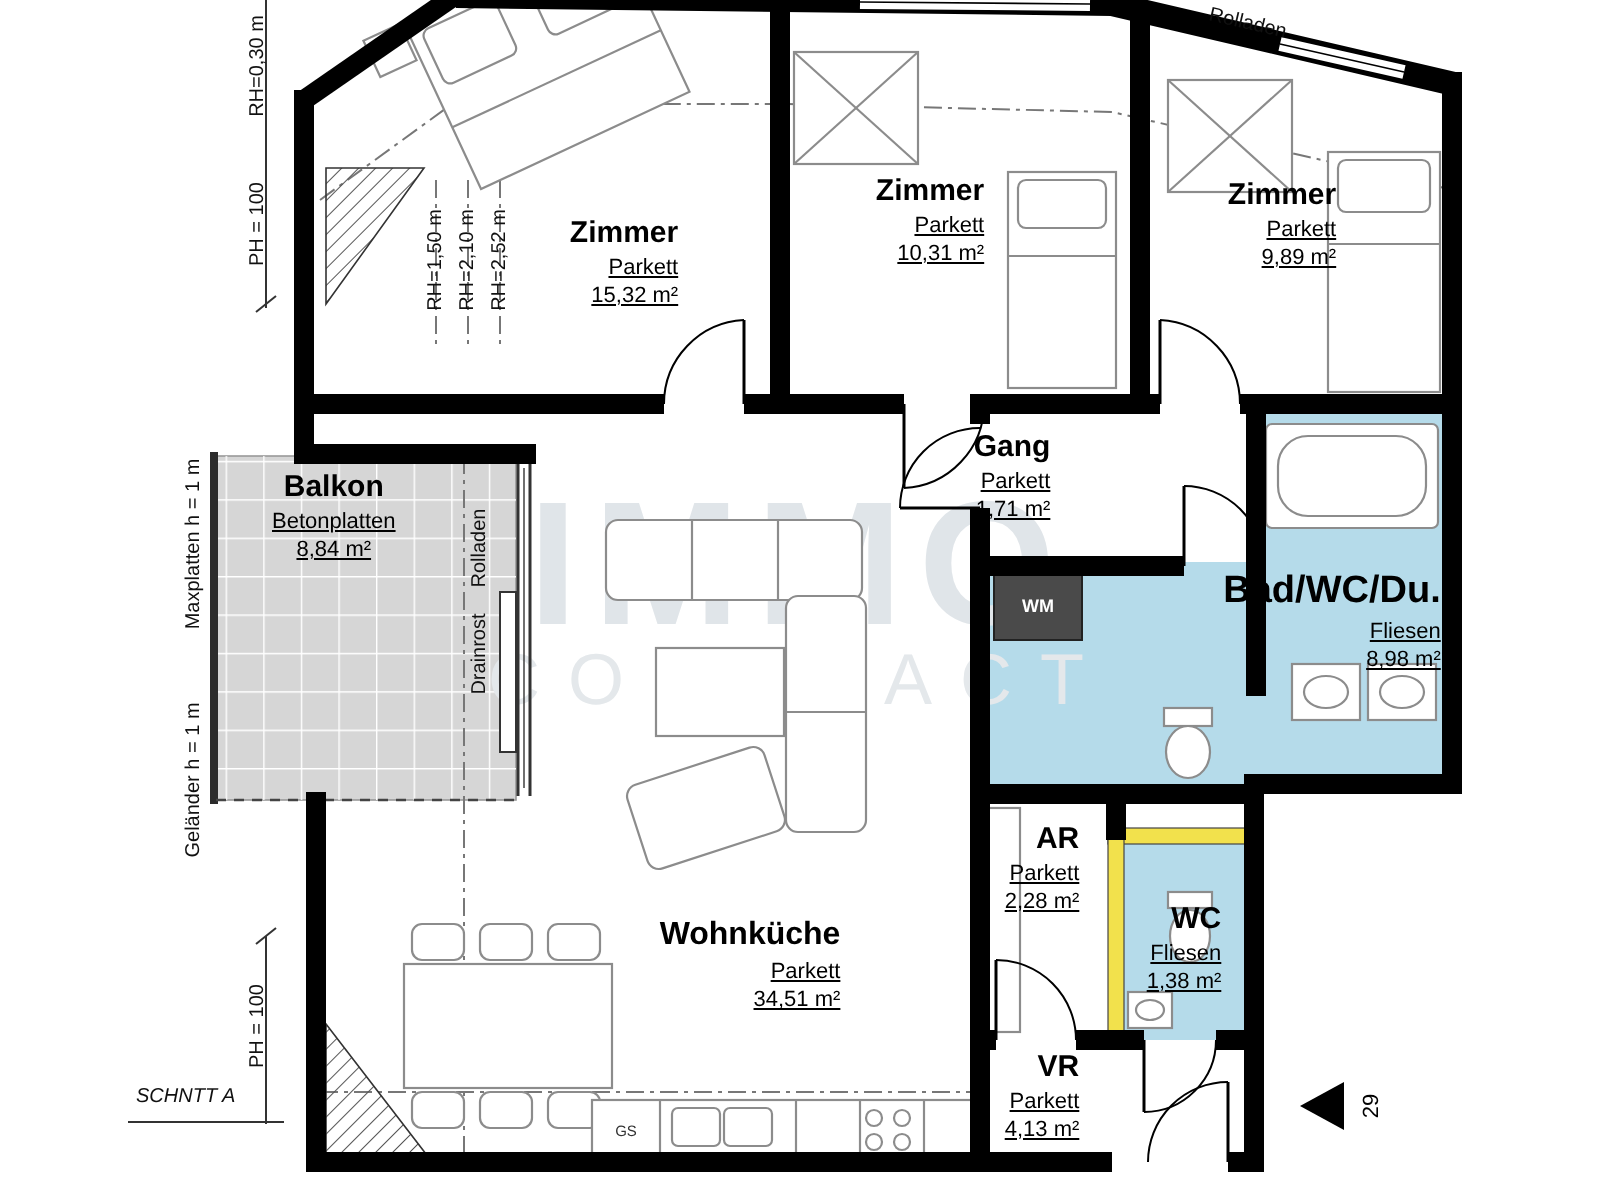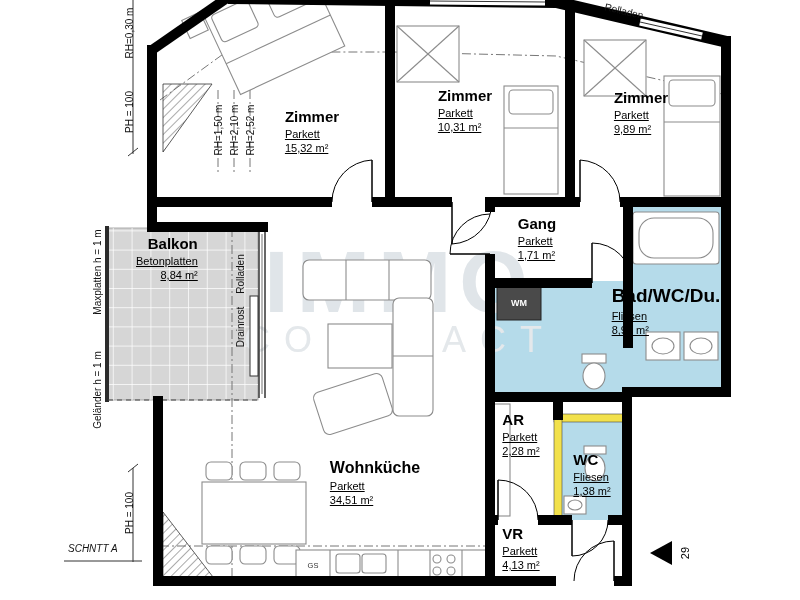--- a/index.html
+++ b/index.html
@@ -1,22 +1,22 @@
 <!DOCTYPE html>
 <html><head>
 <meta charset="utf-8">
 <style>
   html,body{margin:0;padding:0;background:#fff;}
   #plan{position:relative;width:800px;height:600px;overflow:hidden;background:#fff;
         font-family:"Liberation Sans","DejaVu Sans",sans-serif;}
   #plan svg{position:absolute;left:0;top:0;}
   svg text{font-family:"Liberation Sans","DejaVu Sans",sans-serif;}
-  .room-label{position:absolute;transform:translate(-50%,0);text-align:left;color:#000;
+  .room-label{position:absolute;transform:translate(-50%,0);text-align:right;color:#000;
               line-height:1.3;white-space:nowrap;z-index:5;}
-  .room-label.left{transform:none;text-align:right;}
+  .room-label.left{transform:none;text-align:center;}
   .room-name{font-weight:bold;font-size:15px;}
   .room-sub{font-size:11px;text-decoration:underline;}
   .ann{position:absolute;font-size:10px;color:#111;white-space:nowrap;z-index:5;
        transform:translate(-50%,-50%) rotate(-90deg);}
   .ann.h{transform:none;font-style:italic;}
 </style>
 </head>
 <body>
 
 <div id="plan">
@@ -259,21 +259,21 @@
 <div class="room-label" style="left:465px;top:86px;">
   <div class="room-name">Zimmer</div>
   <div class="room-sub">Parkett</div>
   <div class="room-sub">10,31 m²</div>
 </div>
 <div class="room-label" style="left:641px;top:88px;">
   <div class="room-name">Zimmer</div>
   <div class="room-sub">Parkett</div>
   <div class="room-sub">9,89 m²</div>
 </div>
-<div class="room-label" style="left:537px;top:214px;">
+<div class="room-label" style="left:506px;top:214px;">
   <div class="room-name">Gang</div>
   <div class="room-sub">Parkett</div>
   <div class="room-sub">1,71 m²</div>
 </div>
 <div class="room-label" style="left:666px;top:284px;">
   <div class="room-name" style="font-size:19px;">Bad/WC/Du.</div>
   <div class="room-sub">Fliesen</div>
   <div class="room-sub">8,98 m²</div>
 </div>
 <div class="room-label left" style="left:136px;top:234px;">

